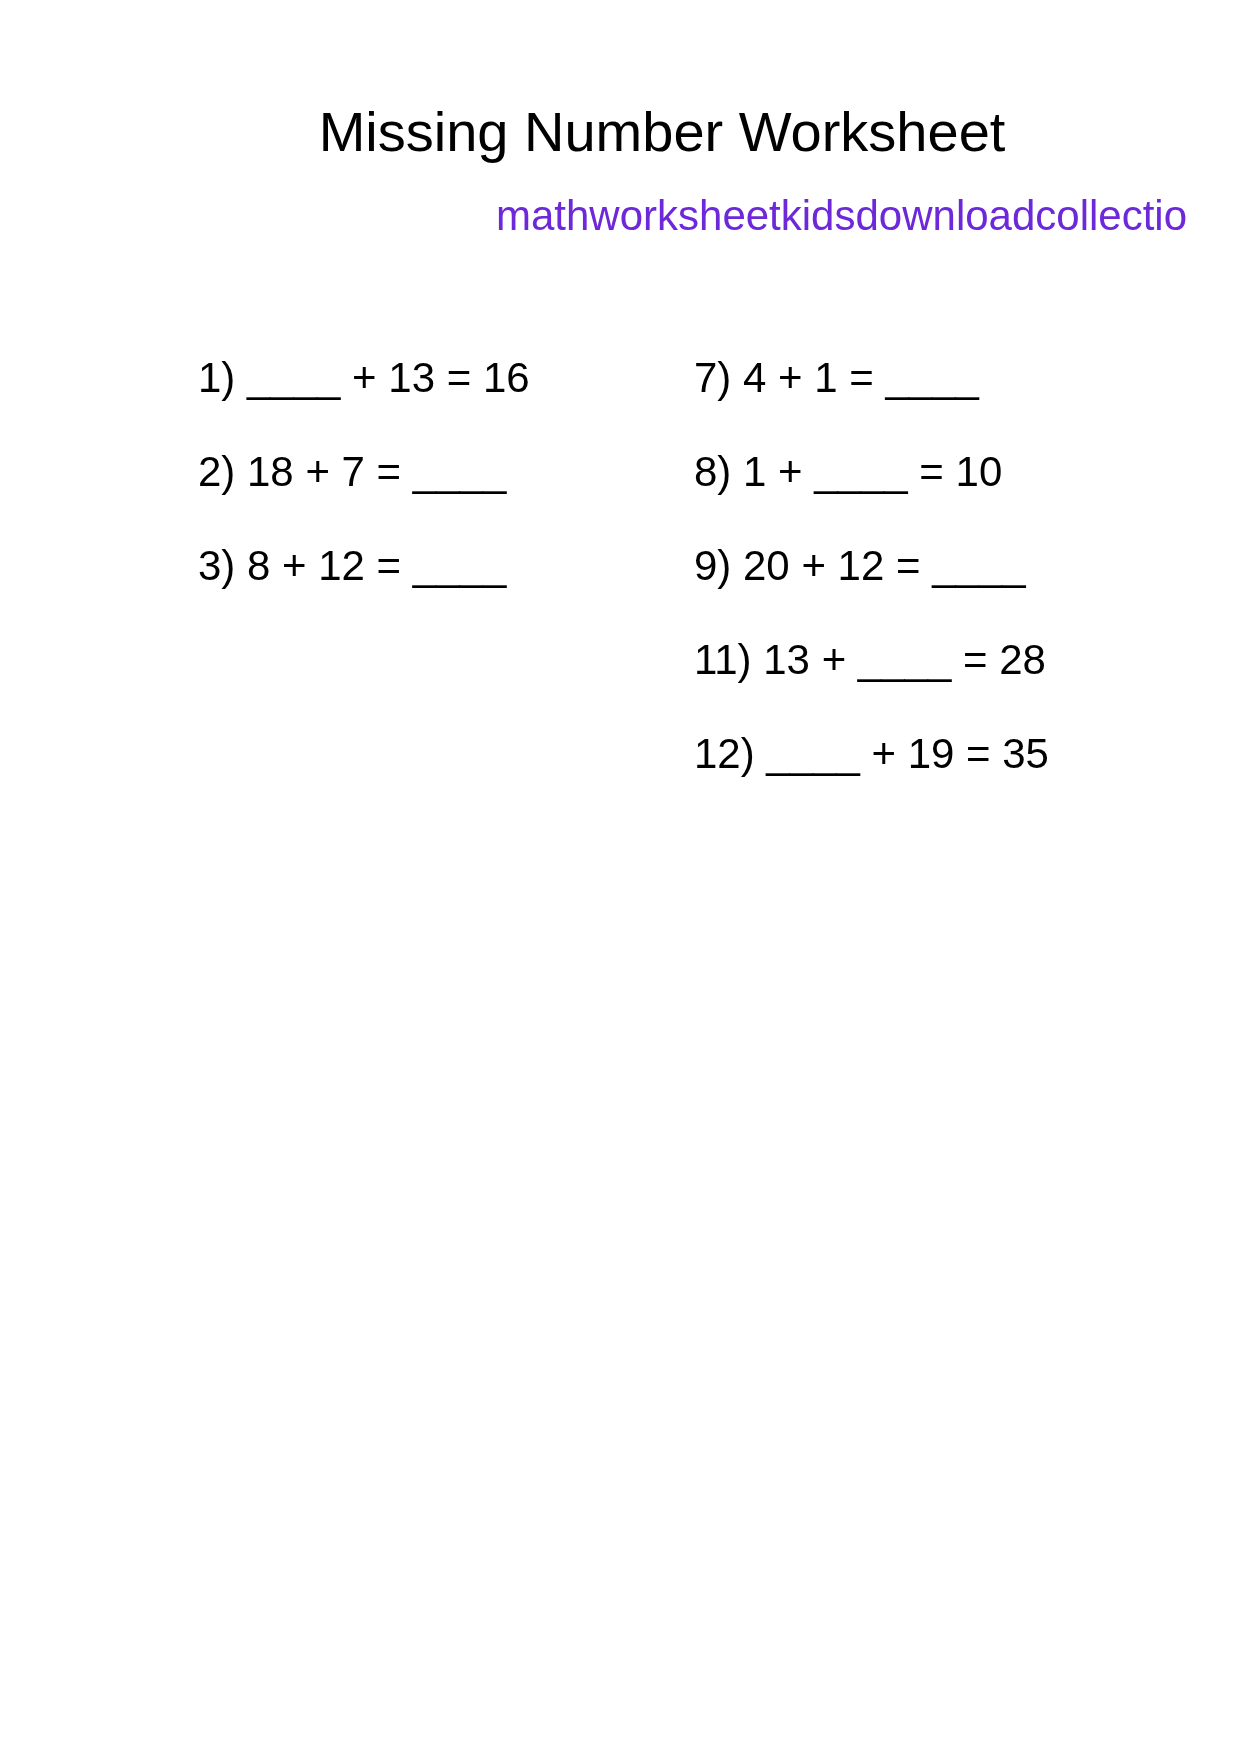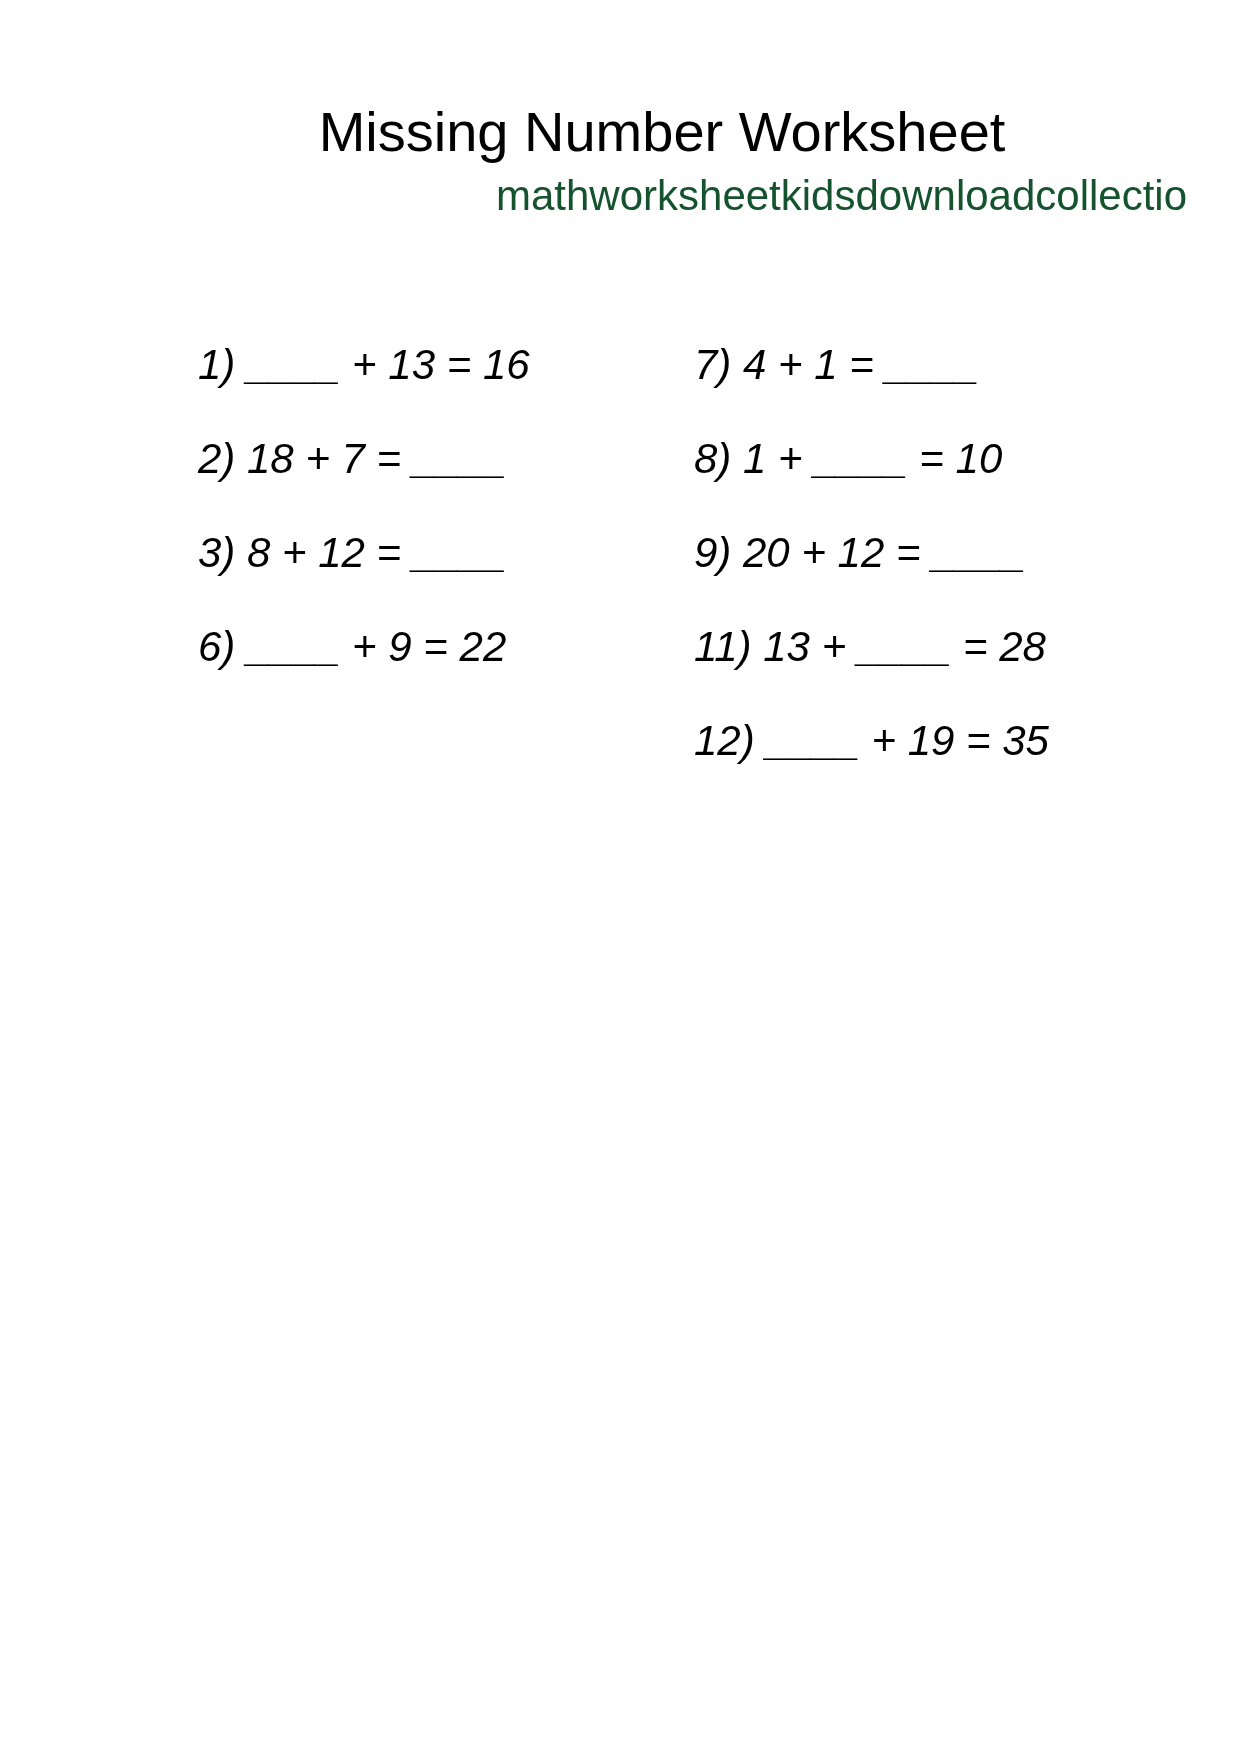--- a/index.html
+++ b/index.html
@@ -1,34 +1,33 @@
 <!DOCTYPE html>
 <html><head>
 <meta charset="utf-8">
 <style>
   html,body{margin:0;padding:0;background:#fff;}
   body{width:1240px;height:1754px;position:relative;overflow:hidden;font-family:"Liberation Sans",sans-serif;color:#000;}
   .title{position:absolute;left:0;width:1324px;top:100px;text-align:center;font-size:56px;line-height:64px;}
-  .sub{position:absolute;left:496px;top:172px;font-size:42px;line-height:48px;color:#14532d;white-space:nowrap;}
-  .col{position:absolute;top:341px;font-style:italic;}
+  .sub{position:absolute;left:496px;top:192px;font-size:42px;line-height:48px;color:#6d28d9;white-space:nowrap;}
+  .col{position:absolute;top:354px;}
   .col.left{left:198px;}
   .col.right{left:694px;}
   .prob{font-size:42px;line-height:48px;height:94px;white-space:pre;}
 </style>
 </head>
 <body>
 
 <div class="title">Missing Number Worksheet</div>
 <div class="sub">mathworksheetkidsdownloadcollectio</div>
 
 <div class="col left">
   <div class="prob">1) ____ + 13 = 16</div>
   <div class="prob">2) 18 + 7 = ____</div>
   <div class="prob">3) 8 + 12 = ____</div>
-  <div class="prob">6) ____ + 9 = 22</div>
 </div>
 <div class="col right">
   <div class="prob">7) 4 + 1 = ____</div>
   <div class="prob">8) 1 + ____ = 10</div>
   <div class="prob">9) 20 + 12 = ____</div>
   <div class="prob">11) 13 + ____ = 28</div>
   <div class="prob">12) ____ + 19 = 35</div>
 </div>
 
 </body></html>

